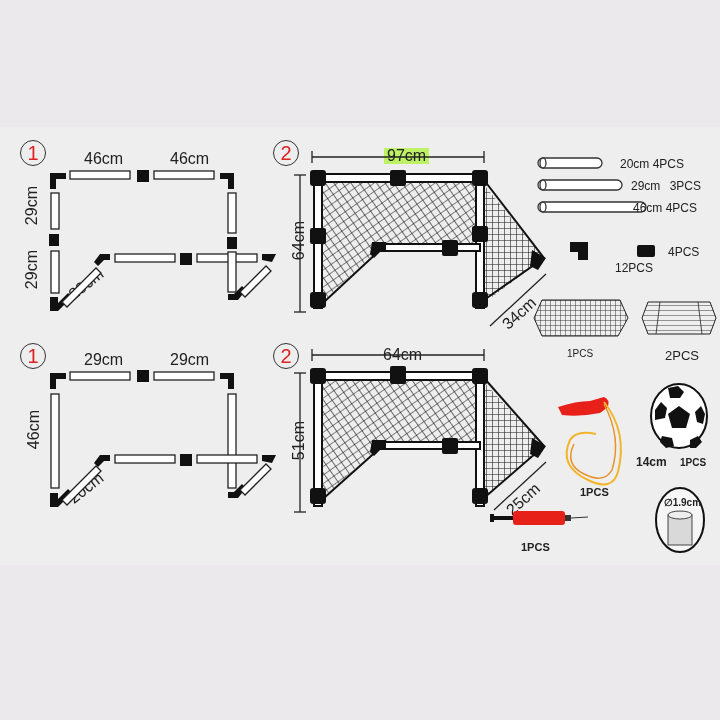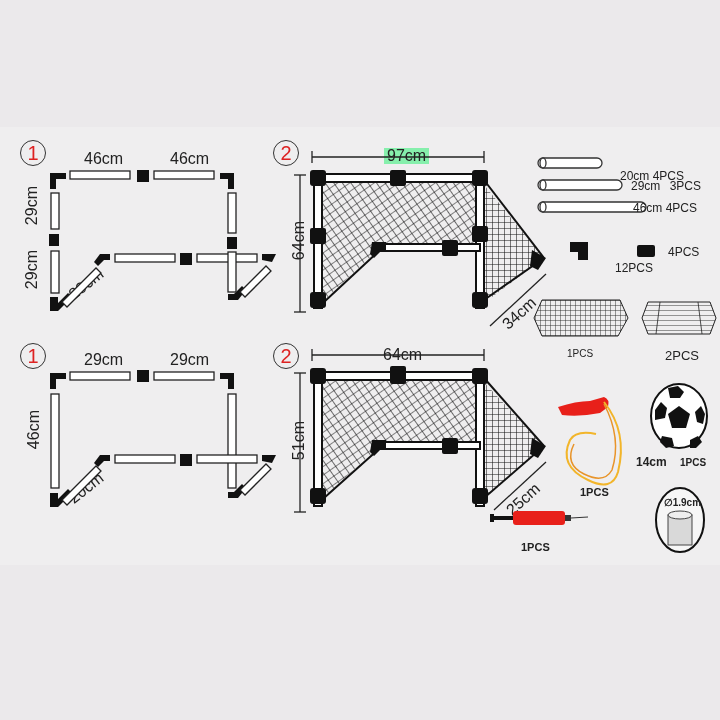--- a/index.html
+++ b/index.html
@@ -75,21 +75,21 @@
     <rect x="51" y="394" width="8" height="94"></rect>
     <rect x="228" y="394" width="8" height="94"></rect>
     <rect x="115" y="455" width="60" height="8"></rect>
     <rect x="197" y="455" width="60" height="8"></rect>
     <path d="M62 500 l34 -34 l5 5 l-34 34 z"></path>
     <path d="M240 490 l26 -26 l5 5 l-26 26 z"></path>
   </g>
 </svg>
 
 <div class="step" style="left:273px;top:140px;">2</div>
-<div class="lbl dim" style="left:384px;top:148px;background:#86efac;padding:0 3px;">97cm</div>
+<div class="lbl dim" style="left:384px;top:148px;background:#bef264;padding:0 3px;">97cm</div>
 <div class="lbl dim vert" style="left:291px;top:218px;background:#efeeef;padding:3px 0;">64cm</div>
 <div class="lbl dim" style="left:498px;top:322px;transform:rotate(-42deg);transform-origin:left top;background:#efeeef;padding:0 2px;">34cm</div>
 
 <svg style="left:0;top:0;" width="720" height="720">
   <defs>
     <pattern id="netA" width="7" height="7" patternUnits="userSpaceOnUse" patternTransform="rotate(-35)">
       <path d="M0 0 H7 M0 0 V7" stroke="#111" stroke-width="1.2" fill="none"></path>
     </pattern>
     <pattern id="netB" width="6" height="6" patternUnits="userSpaceOnUse">
       <path d="M0 0 H6 M0 0 V6" stroke="#111" stroke-width="1.1" fill="none"></path>
@@ -177,21 +177,21 @@
     <rect x="538" y="180" width="84" height="10" rx="5"></rect>
     <ellipse cx="543" cy="185" rx="3" ry="5"></ellipse>
     <rect x="538" y="202" width="108" height="10" rx="5"></rect>
     <ellipse cx="543" cy="207" rx="3" ry="5"></ellipse>
   </g>
   <g fill="#111">
     <path d="M570 242 h18 v18 h-10 v-8 h-8 z"></path>
     <rect x="637" y="245" width="18" height="12" rx="2"></rect>
   </g>
 </svg>
-<div class="lbl small" style="left:620px;top:170px;"><span>20cm</span> <span>4PCS</span></div>
+<div class="lbl small" style="left:620px;top:158px;"><span>20cm</span> <span>4PCS</span></div>
 <div class="lbl small" style="left:631px;top:180px;"><span>29cm</span> <span style="margin-left:6px;">3PCS</span></div>
 <div class="lbl small" style="left:633px;top:202px;"><span>46cm</span> <span>4PCS</span></div>
 <div class="lbl small" style="left:595px;top:262px;margin-left:20px;">12PCS</div>
 <div class="lbl small" style="left:668px;top:246px;">4PCS</div>
 
 <svg style="left:0;top:0;" width="720" height="720">
   <defs>
     <pattern id="netC" width="5" height="5" patternUnits="userSpaceOnUse">
       <path d="M0 0 H5 M0 0 V5" stroke="#222" stroke-width="0.9" fill="none"></path>
     </pattern>

